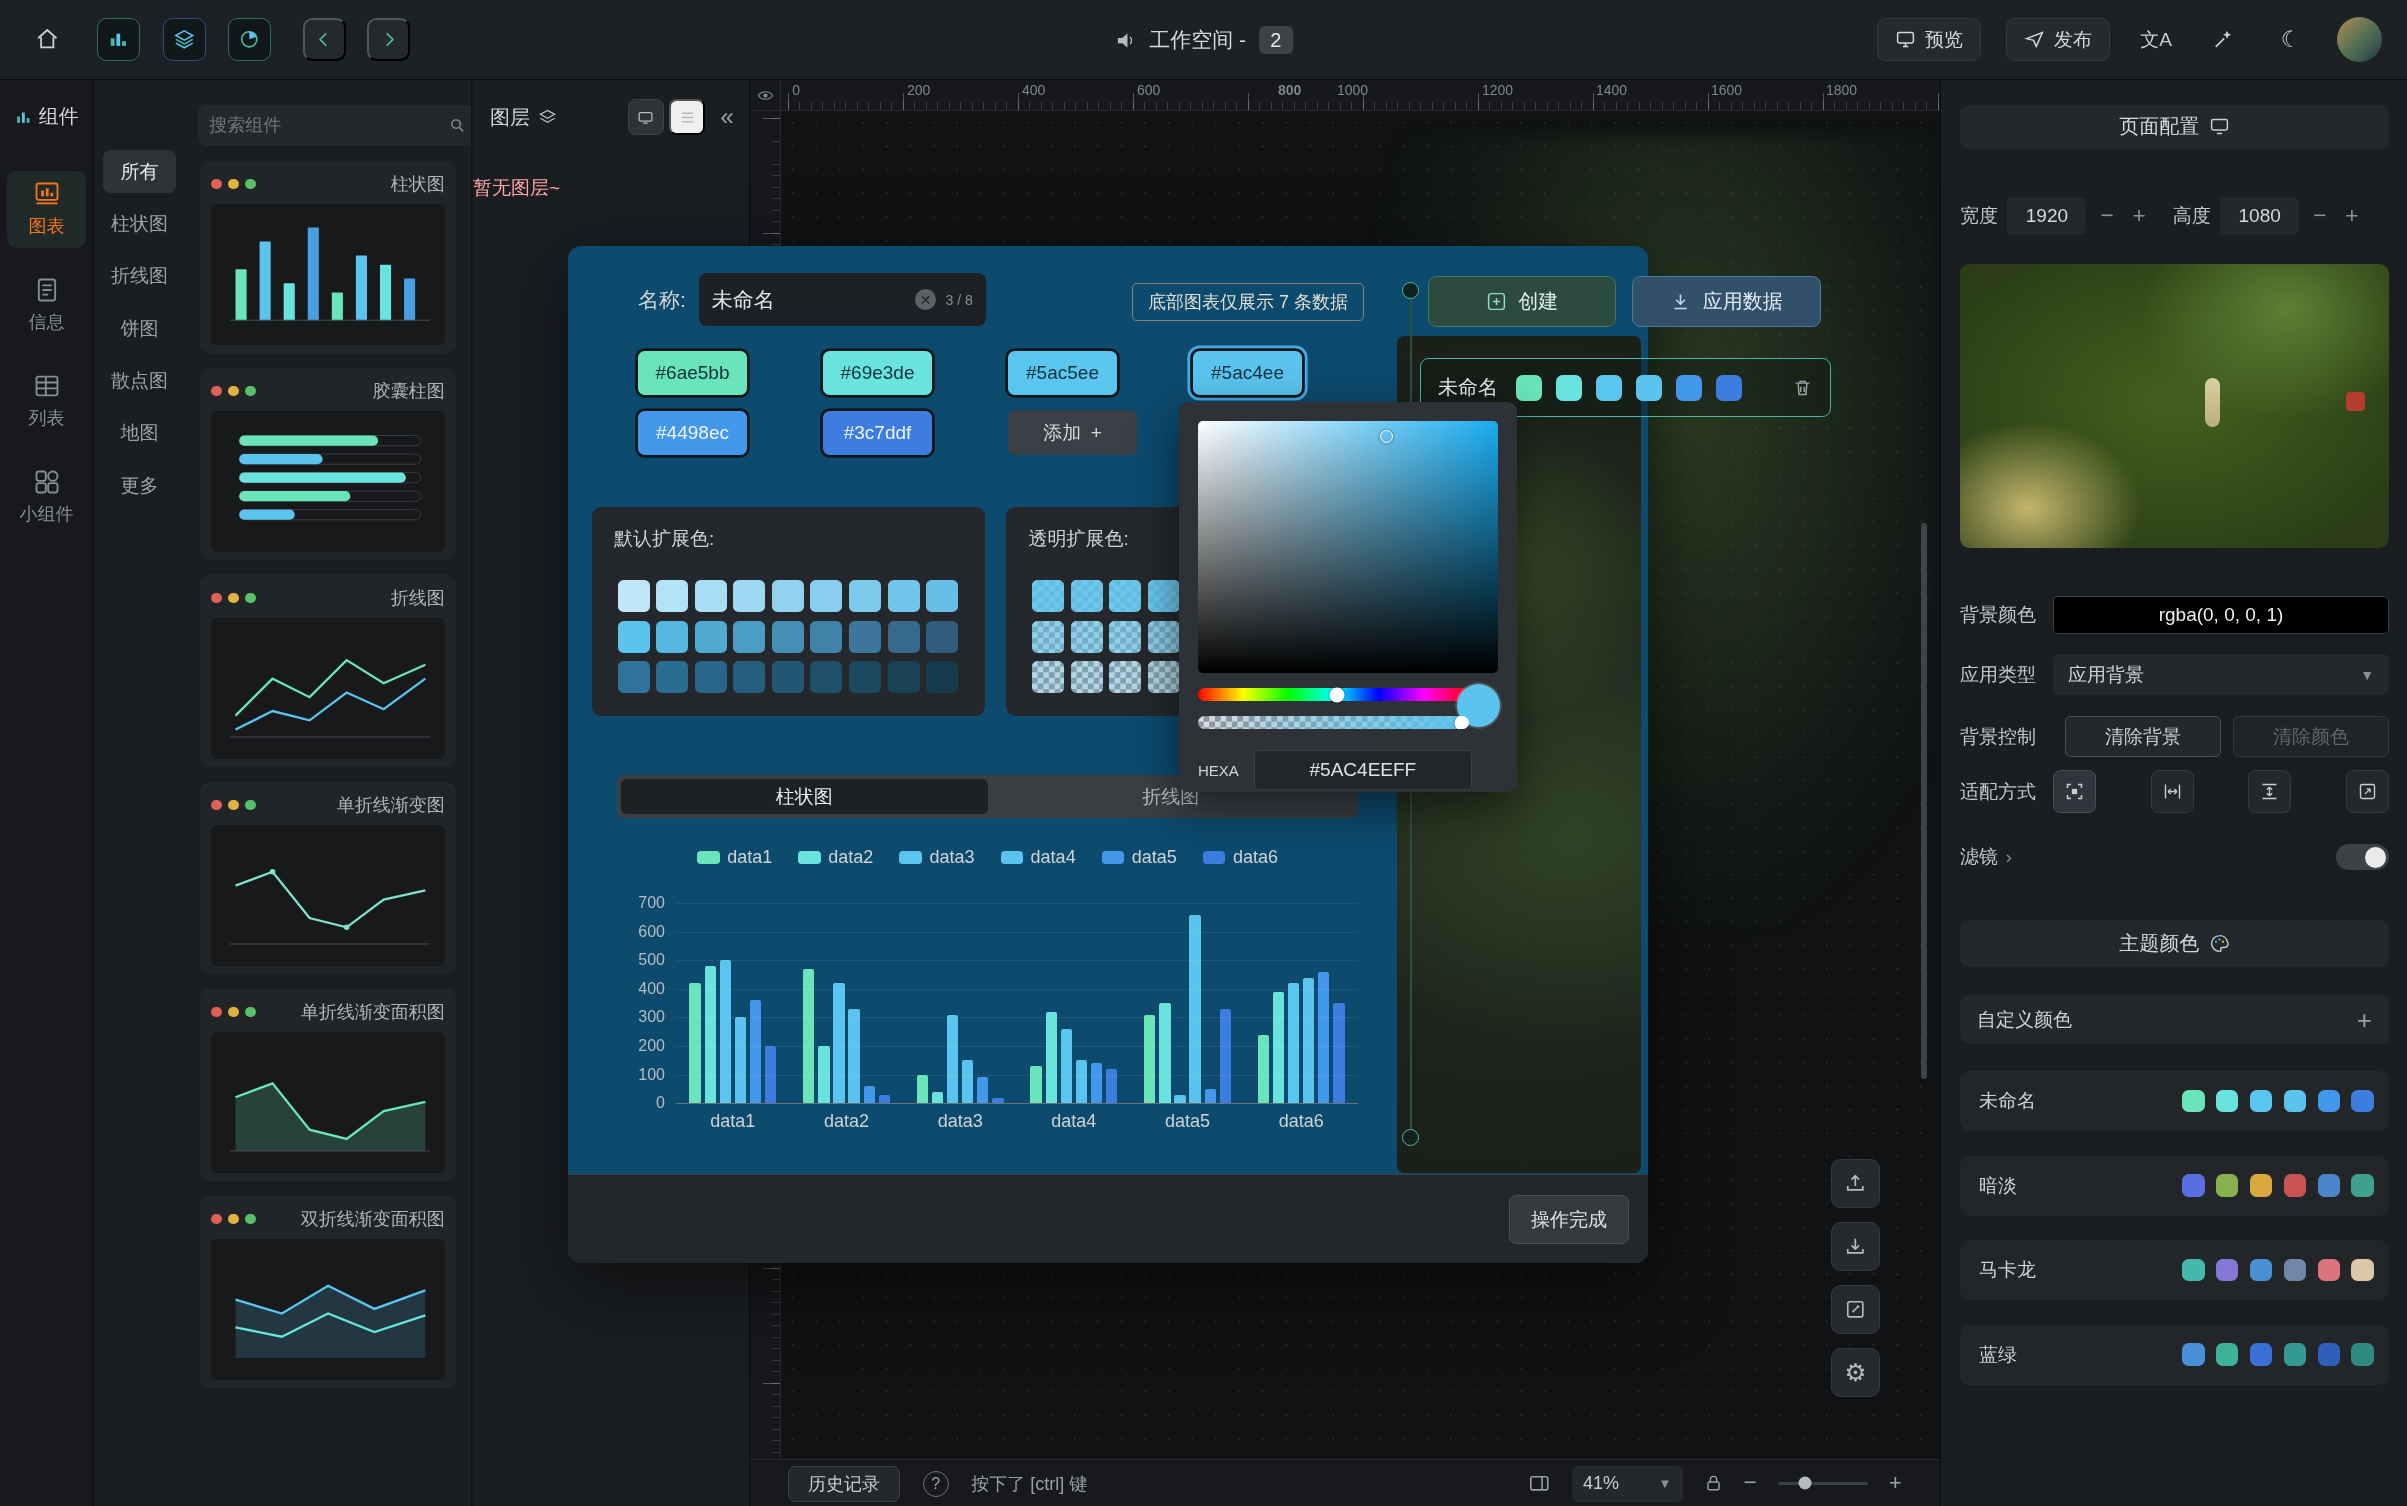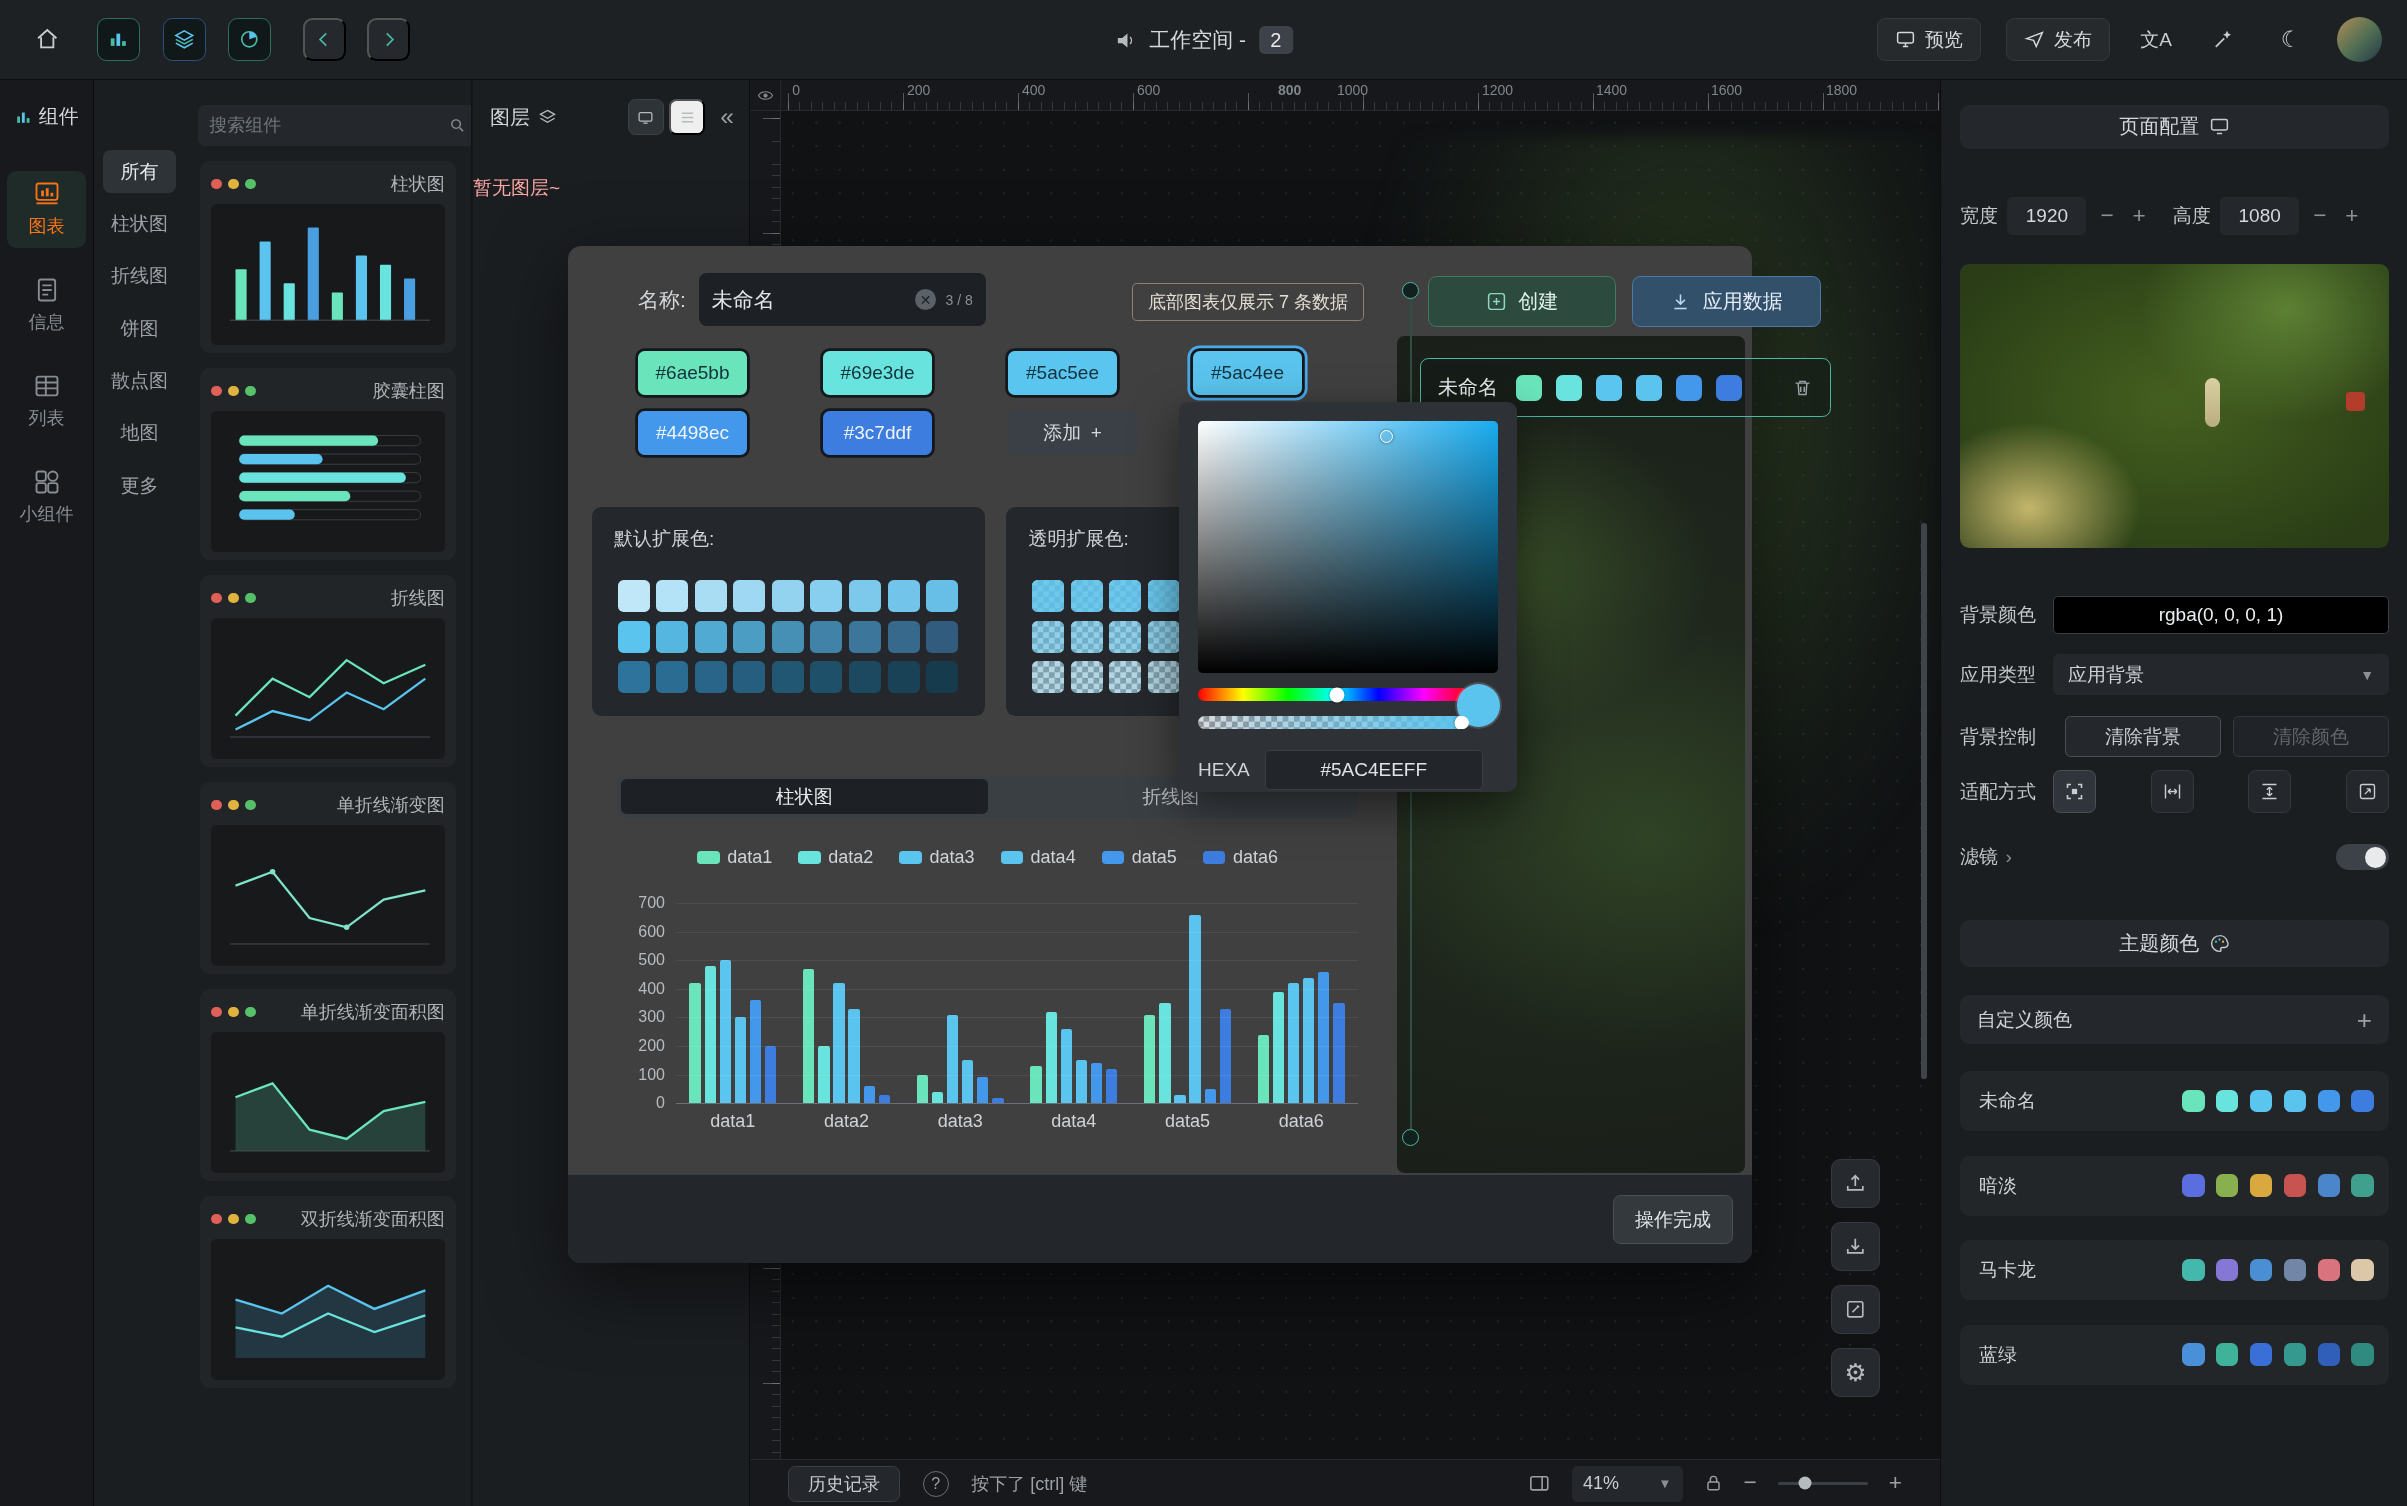--- a/index.html
+++ b/index.html
@@ -88,21 +88,21 @@
   .bb-zoom .chev{color:#8a9096;font-size:13px}
   .zoom-slider{width:90px;height:3.8px;background:#3a4046;border-radius:1.9px;position:relative}
   .zoom-knob{position:absolute;top:50%;left:30%;transform:translate(-50%,-50%);width:13px;height:13px;border-radius:50%;background:#b6bbc0}
   .bb-sign{color:#9aa0a6;font-size:22.6px;line-height:1}
 
   
   .fabs{position:absolute;left:1831px;top:1159px;display:flex;flex-direction:column;gap:14px;z-index:55}
   .fab{width:49px;height:49px;border-radius:9.4px;background:#262a2e;border:0.9px solid #35393d;color:#b6bbc0;font-size:24.5px}
 
   
-  .modal{position:absolute;left:568px;top:246px;width:1184px;height:1017px;background:#404040;border-radius:13px;box-shadow:0 22.6px 75px rgba(0,0,0,.55);z-index:40}
+  .modal{position:absolute;left:568px;top:246px;width:1080px;height:1017px;background:#0c4a6e;border-radius:13px;box-shadow:0 22.6px 75px rgba(0,0,0,.55);z-index:40}
   .m-name-row{position:absolute;left:70px;top:27px;display:flex;align-items:center;gap:13px}
   .m-label{color:#d5d8db;font-size:21px}
   .m-input{width:287px;height:53px;background:#1d2125;border-radius:7.5px;display:flex;align-items:center;padding:0 13px;gap:9.4px}
   .m-input input{flex:1;min-width:0;background:transparent;border:none;outline:none;color:#e3e6e9;font-size:21px;font-family:inherit}
   .m-clear{width:21px;height:21px;border-radius:50%;background:#5a6167;color:#1d2125;font-size:14px;flex:none}
   .m-counter{color:#8a9096;font-size:14px;flex:none}
   .m-notice{position:absolute;left:564px;top:37px;height:38px;display:flex;align-items:center;padding:0 15px;border:0.9px solid #8a8274;border-radius:4.7px;color:#e3ded2;font-size:18px}
   .chip-row{position:absolute;display:flex;gap:76px;align-items:center}
   .chip{width:109px;height:44px;border-radius:6.6px;display:flex;align-items:center;justify-content:center;font-size:19px;box-shadow:0 0 0 2.8px #15181b;cursor:pointer}
   .chip.selected{box-shadow:0 0 0 2.8px #15181b,0 0 0 5.6px #4aa8e8}
@@ -144,21 +144,21 @@
   .picker{position:absolute;left:1179px;top:402px;width:338px;height:390px;background:#2e3237;border-radius:9.4px;box-shadow:0 15px 45px rgba(0,0,0,.5);padding:19px;z-index:60}
   .sv-area{position:relative;width:300px;height:252px;border-radius:4.7px;background-image:linear-gradient(to top,#000,rgba(0,0,0,0)),linear-gradient(to right,#fff,hsl(199,88%,52%))}
   .sv-cursor{position:absolute;left:182px;top:8.5px;width:13px;height:13px;border:1.9px solid #fff;border-radius:50%;box-shadow:0 0 2.8px rgba(0,0,0,.6);cursor:grab}
   .slider{position:relative;width:271px;height:13px;border-radius:6.6px;margin-top:15px}
   .slider.hue{background:linear-gradient(to right,#f00,#ff0,#0f0,#0ff,#00f,#f0f,#f00)}
   .slider.alpha{background-color:#d8dbde;background-image:linear-gradient(45deg,#8a8f94 25%,transparent 25%,transparent 75%,#8a8f94 75%),linear-gradient(45deg,#8a8f94 25%,transparent 25%,transparent 75%,#8a8f94 75%);background-size:11.3px 11.3px;background-position:0 0,5.6px 5.6px;overflow:hidden}
   .alpha-fill{position:absolute;inset:0;background:linear-gradient(to right,rgba(90,196,238,0),#5ac4ee);border-radius:6.6px}
   .slider-knob{position:absolute;top:50%;transform:translate(-50%,-50%);width:15px;height:15px;border-radius:50%;background:#fff;box-shadow:0 0 2.8px rgba(0,0,0,.5);cursor:grab;z-index:2}
   .picker-preview{position:absolute;right:17px;top:282px;width:43px;height:43px;border-radius:50%;background:#5ac4ee;box-shadow:0 0 0 1.9px rgba(255,255,255,.15)}
   .picker-bottom{display:flex;align-items:center;gap:15px;margin-top:21px}
-  .hexa-label{color:#cfd3d7;font-size:19px;cursor:pointer}
+  .hexa-label{color:#cfd3d7;font-size:15px;cursor:pointer}
   .hexa-input{width:218px;height:40px;background:#22262a;border:0.9px solid #3a3f44;border-radius:4.7px;color:#dfe3e6;font-size:19px;text-align:center;outline:none;font-family:inherit}
 
   
   .rightpanel{position:absolute;top:80px;right:0;width:468px;bottom:0;background:#1b1e21;border-left:0.9px solid #0c0d0f;z-index:30}
   .rp-inner{position:absolute;left:19px;right:19px;top:0;bottom:0}
   .rp-header{position:absolute;left:0;right:0;top:24.5px;height:44px;background:#24282c;border-radius:9.4px;display:flex;align-items:center;justify-content:center;gap:9.4px;color:#d5d8db;font-size:20px}
   .rp-sizerow{position:absolute;left:0;right:0;top:117px;height:38px;display:flex;align-items:center;gap:9.4px;color:#c2c7cb}
   .rp-num{width:79px;height:38px;background:#24282c;border-radius:5.6px;color:#d5d8db;font-size:19px;text-align:center;border:none;outline:none;font-family:inherit}
   .stepper{color:#8a9096;font-size:22.6px;width:22.6px;text-align:center;cursor:pointer;line-height:1}
   .rp-preview{position:absolute;left:0;right:0;top:184px;height:284px;border-radius:9.4px;overflow:hidden;background:radial-gradient(ellipse 160px 122px at 16% 86%,rgba(222,202,122,.85),transparent 70%),radial-gradient(ellipse 207px 160px at 76% 16%,rgba(96,134,54,.9),transparent 70%),radial-gradient(ellipse 320px 217px at 50% 48%,#44601f,#2a3d16 82%),linear-gradient(#33491c,#222f12)}

